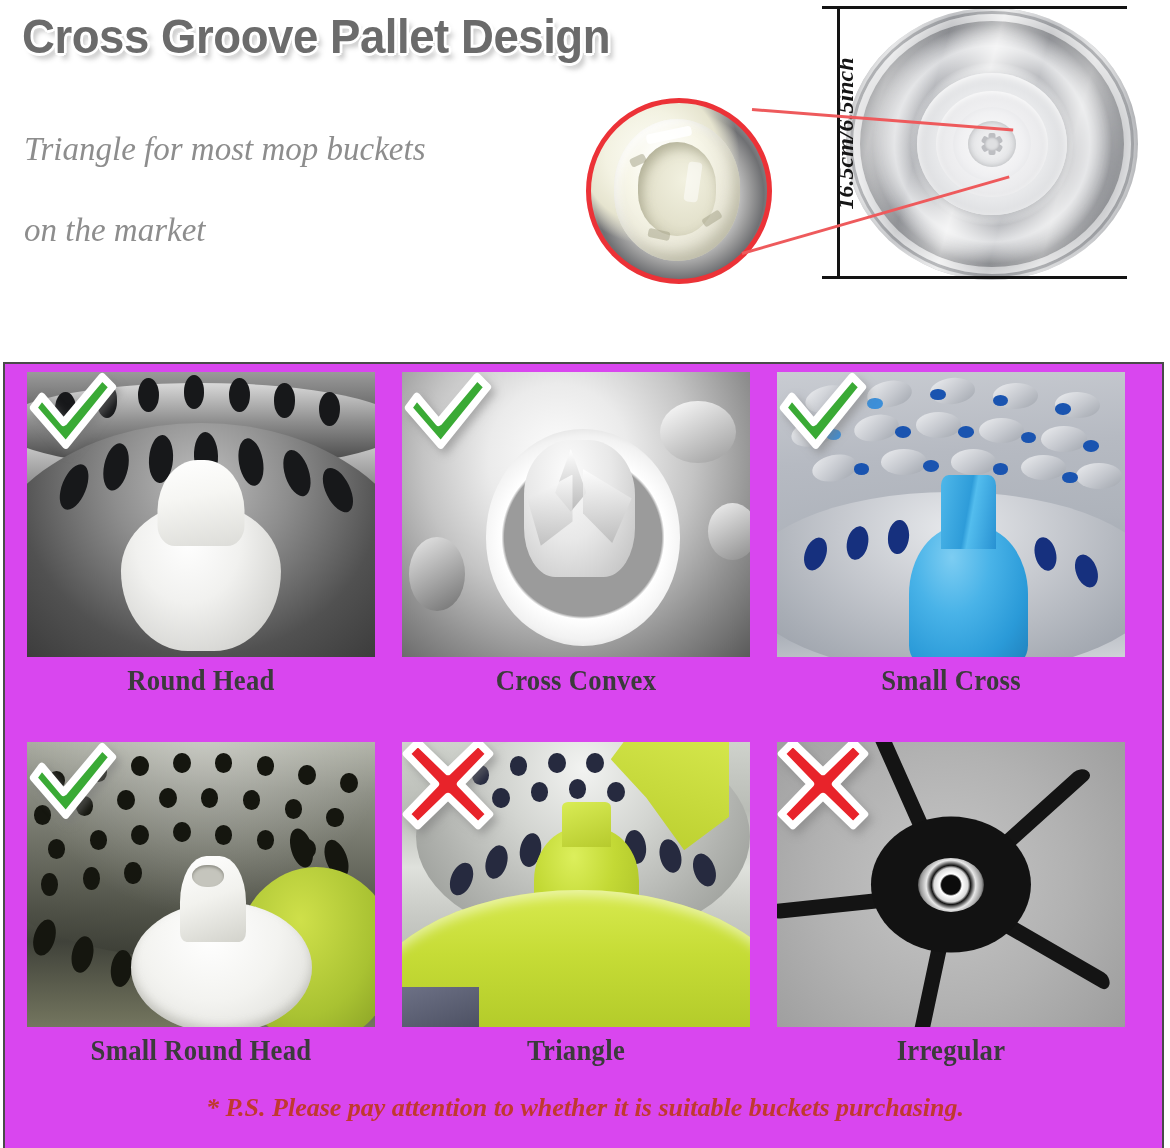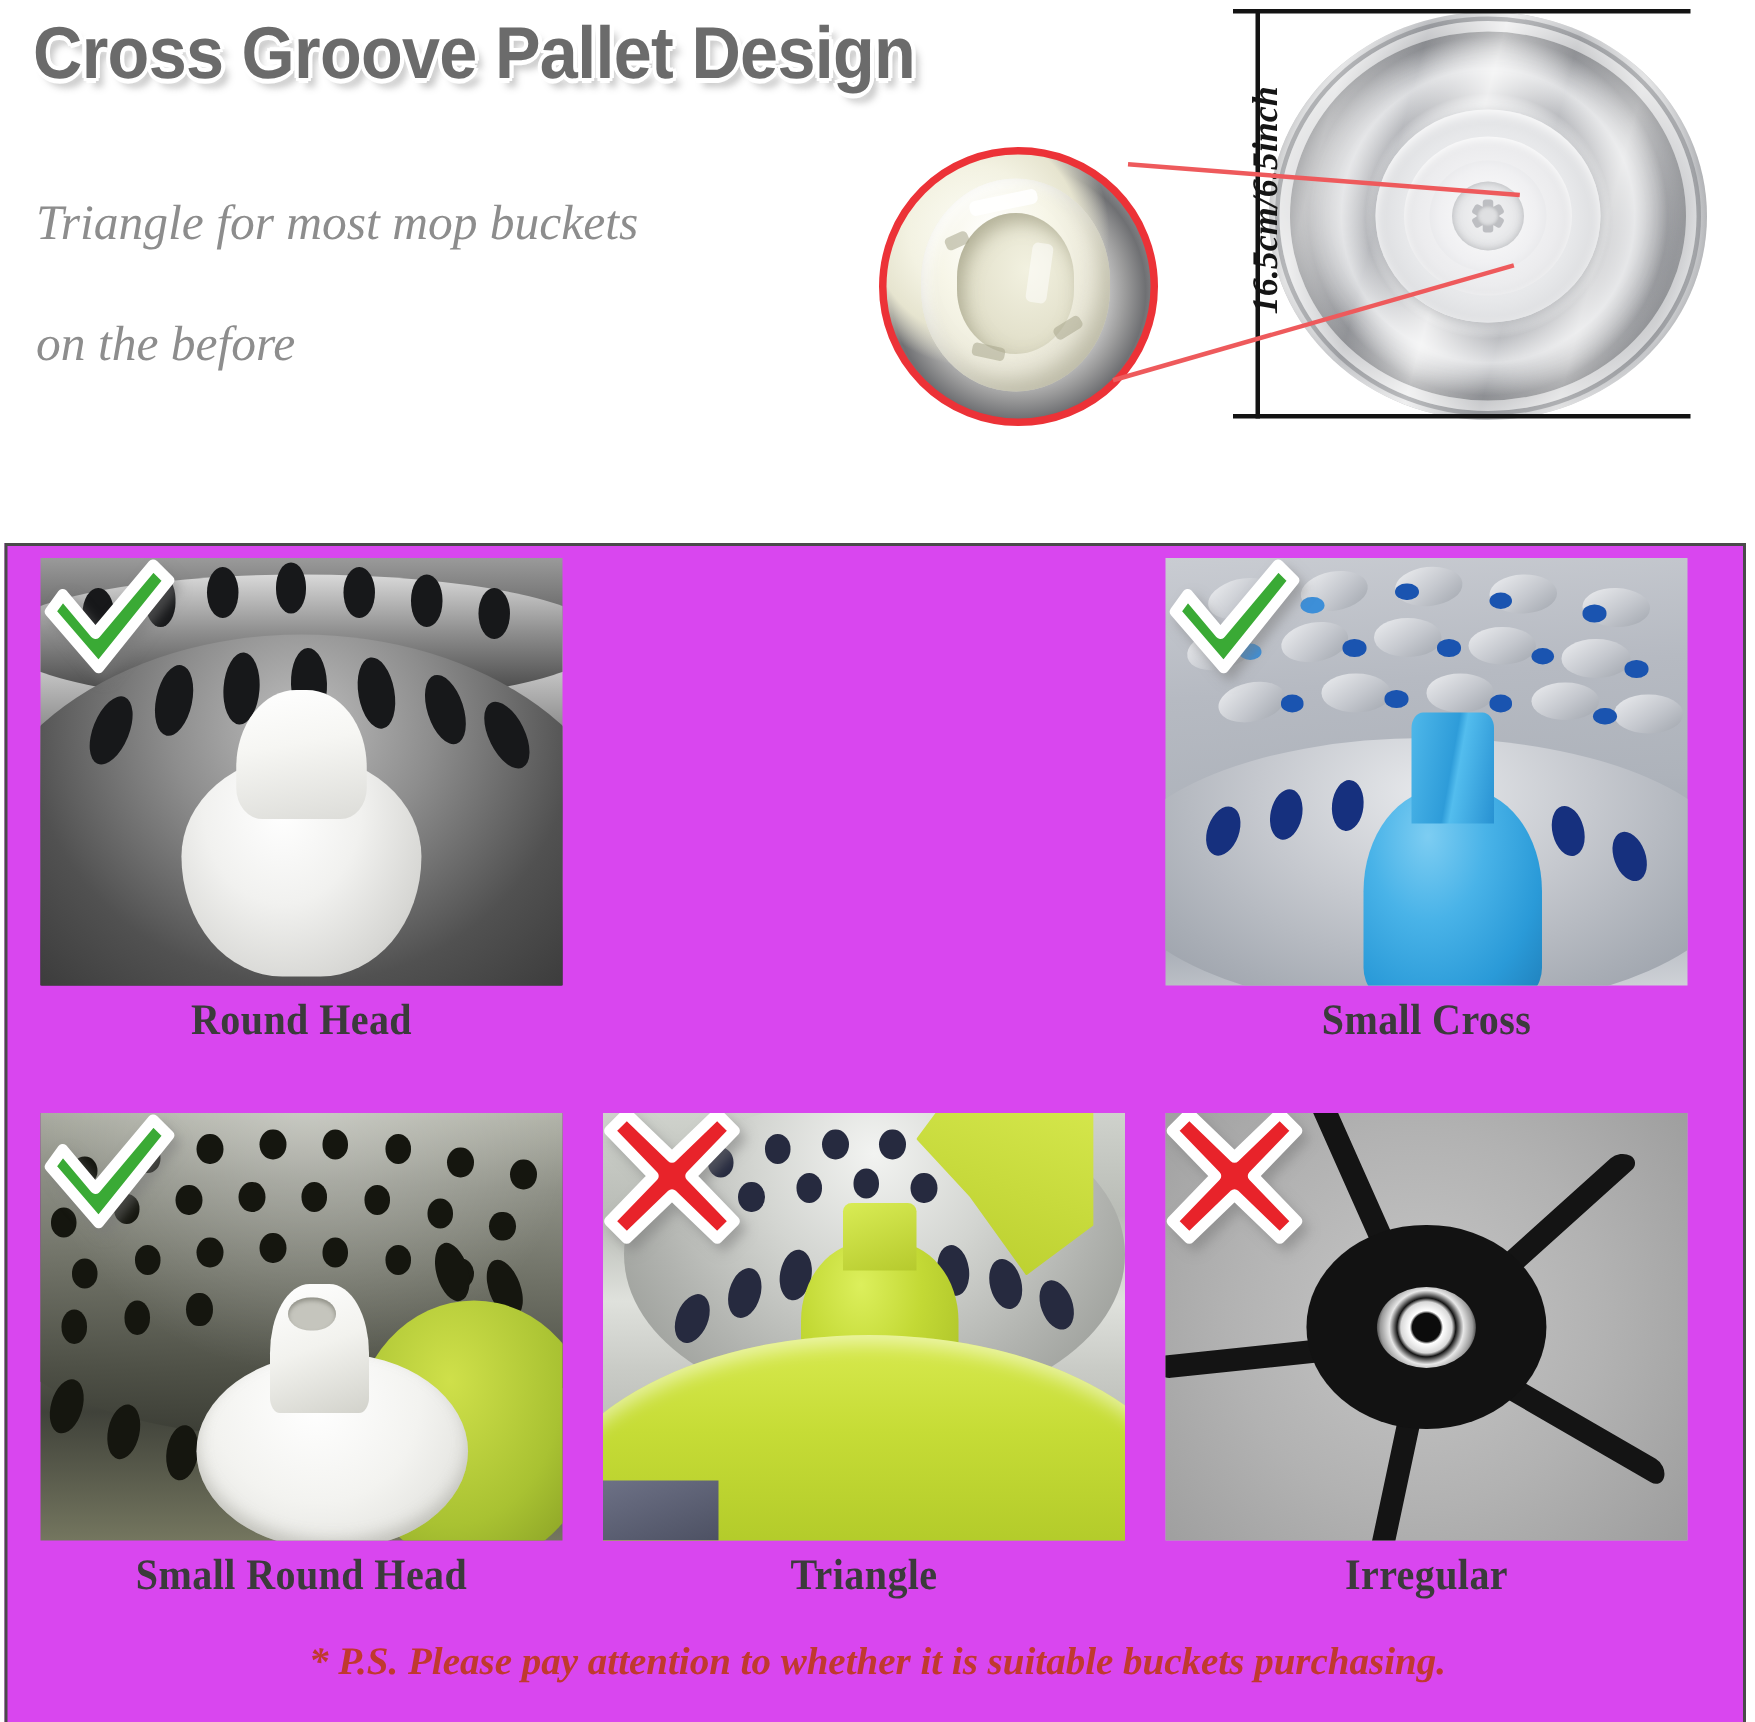--- a/index.html
+++ b/index.html
@@ -249,21 +249,21 @@
   }
 </style>
 </head>
 <body>
 
 <div id="header-section">
 
   <div id="page-title">Cross Groove Pallet Design</div>
 
   <div class="subtitle-line" id="subtitle-line-1">Triangle for most mop buckets</div>
-  <div class="subtitle-line" id="subtitle-line-2">on the before</div>
+  <div class="subtitle-line" id="subtitle-line-2">on the market</div>
 
   <div class="leader-line" style="left:752px;top:108px;width:262px;transform:rotate(4.5deg);"></div>
   <div class="leader-line" style="left:742px;top:252px;width:278px;transform:rotate(-16deg);"></div>
 
   <div id="magnifier-callout">
     <div id="magnifier-photo">
       <div class="socket-body"></div>
       <div class="socket-inner"></div>
       <div class="socket-notch" style="left:40px;top:54px;width:16px;height:9px;transform:rotate(-24deg);"></div>
       <div class="socket-notch" style="left:58px;top:128px;width:22px;height:9px;transform:rotate(12deg);"></div>
@@ -323,20 +323,38 @@
           <div id="rh-post-top"></div>
           <div class="status-mark">
             <svg viewBox="0 0 100 100">
               <path d="M12 44 L20 33 L41 58 L78 14 L88 24 L43 80 Z" fill="#3AAA35" stroke="#ffffff" stroke-width="7" stroke-linejoin="round"></path>
             </svg>
           </div>
         </div>
         <div class="cell-label">Round Head</div>
       </div>
 
+      <div class="grid-cell cell-col-1">
+        <div class="cell-photo" id="photo-cross-convex">
+          <div class="drum-hole" style="left:74%;top:10%;width:22%;height:22%;background:linear-gradient(150deg,#ffffff,#9b9b9b);"></div>
+          <div class="drum-hole" style="left:2%;top:58%;width:16%;height:26%;background:linear-gradient(150deg,#e9e9e9,#6f6f6f);"></div>
+          <div class="drum-hole" style="left:88%;top:46%;width:14%;height:20%;background:linear-gradient(150deg,#f2f2f2,#8a8a8a);"></div>
+          <div id="cc-ring"></div>
+          <div id="cc-knob"></div>
+          <div class="cc-blade" style="left:44%;top:27%;width:9%;height:22%;clip-path:polygon(50% 0,100% 70%,50% 100%,0 70%);"></div>
+          <div class="cc-blade" style="left:52%;top:34%;width:14%;height:26%;clip-path:polygon(0 0,100% 40%,60% 100%,0 60%);opacity:.85;"></div>
+          <div class="cc-blade" style="left:36%;top:36%;width:13%;height:25%;clip-path:polygon(100% 0,100% 66%,30% 100%,0 34%);opacity:.8;"></div>
+          <div class="status-mark">
+            <svg viewBox="0 0 100 100">
+              <path d="M12 44 L20 33 L41 58 L78 14 L88 24 L43 80 Z" fill="#3AAA35" stroke="#ffffff" stroke-width="7" stroke-linejoin="round"></path>
+            </svg>
+          </div>
+        </div>
+        <div class="cell-label">Cross Convex</div>
+      </div>
 
       <div class="grid-cell cell-col-2">
         <div class="cell-photo" id="photo-small-cross">
           <div class="dimp" style="left:8%;top:5%;width:13%;height:9%;transform:rotate(-14deg);"></div>
           <div class="dimp" style="left:26%;top:3%;width:13%;height:9%;transform:rotate(-10deg);"></div>
           <div class="dimp" style="left:44%;top:2%;width:13%;height:9%;transform:rotate(-6deg);"></div>
           <div class="dimp" style="left:62%;top:4%;width:13%;height:9%;transform:rotate(-2deg);"></div>
           <div class="dimp" style="left:80%;top:7%;width:13%;height:9%;transform:rotate(2deg);"></div>
           <div class="dimp" style="left:4%;top:17%;width:13%;height:9%;transform:rotate(-14deg);"></div>
           <div class="dimp" style="left:22%;top:15%;width:13%;height:9%;transform:rotate(-10deg);"></div>

